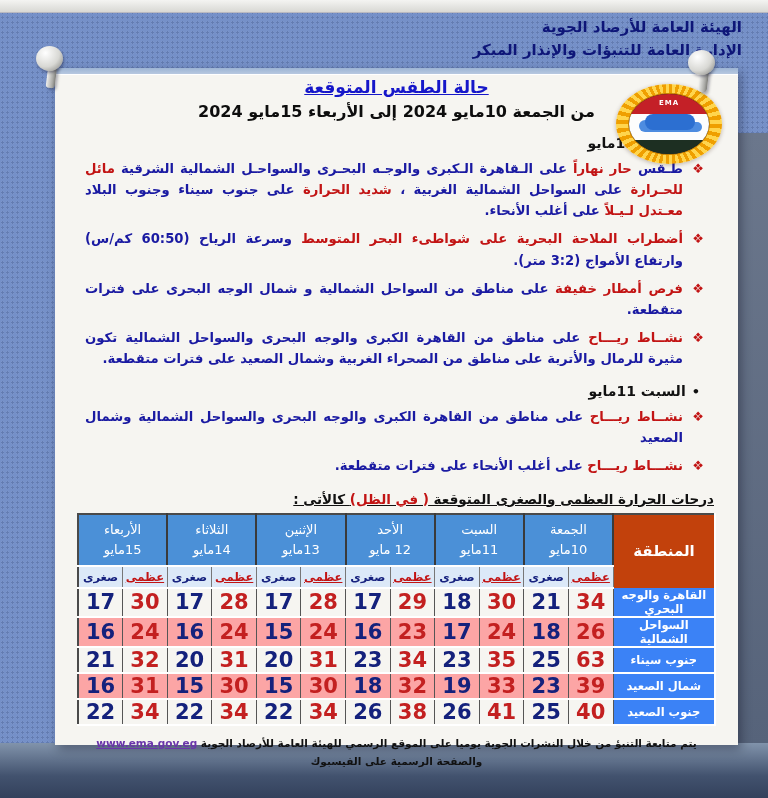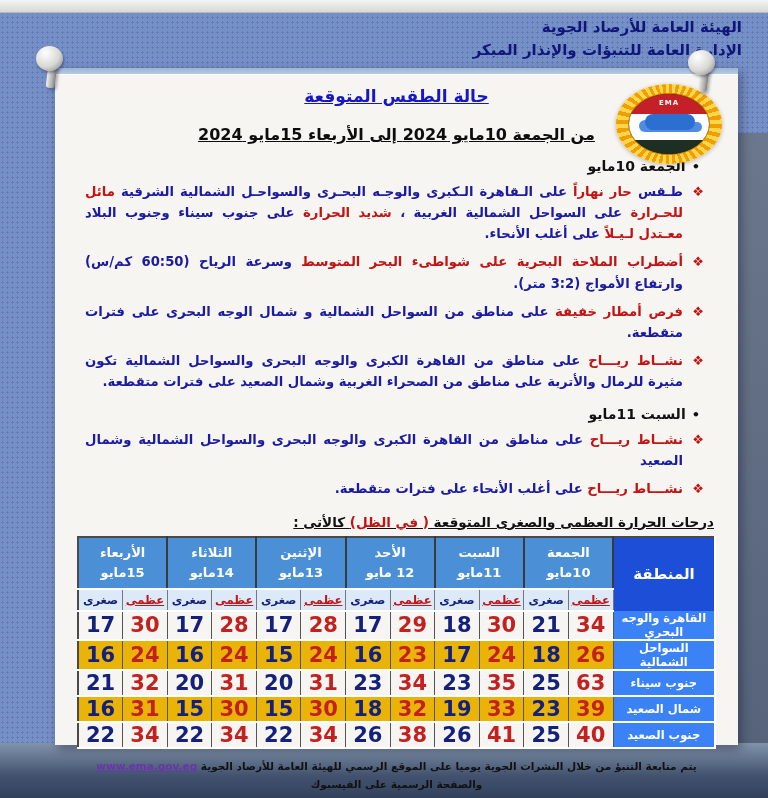--- a/index.html
+++ b/index.html
@@ -41,56 +41,56 @@
     box-shadow:0 1px 4px rgba(60,30,0,.3);}
   .logo .disc { position:absolute; left:12px; top:9px; width:82px; height:62px; border-radius:50%;
     background:#0f172a; overflow:hidden; border:1px solid #c98200; display:flex; flex-direction:column;}
   .logo .band-red { height:34%; background:#c42027; color:#fff; font-size:7px; font-weight:bold;
     text-align:center; line-height:2.6; letter-spacing:1px;}
   .logo .band-mid { height:42%; background:#fdfdfd; position:relative; }
   .logo .cloud { position:absolute; left:16px; top:0px; width:50px; height:16px; border-radius:10px;
     background:#2c6fd1; box-shadow:-8px 4px 0 -2px #4d8ce0, 10px 5px 0 -3px #4d8ce0;}
   .logo .band-dark { height:24%; background:#1d2f22; }
   
-  .doc-title { margin-top:11px; text-align:center; color:#1617c9; font-size:17px;
+  .doc-title { margin-top:2px; text-align:center; color:#1617c9; font-size:17px;
     font-weight:bold; text-decoration:underline; }
-  .doc-subtitle { margin-top:19px; text-align:center; color:#0d0d0d; font-size:16px;
-    font-weight:bold; text-decoration:underline; }
+  .doc-subtitle { margin-top:5px; text-align:center; color:#0d0d0d; font-size:16px;
+    font-weight:bold; }
   
   .sections { margin-top:10px; }
   .sec-heading { margin:14px 16px 0 0; color:#111; font-weight:bold; font-size:14px; }
   .sec-heading .dot { margin-left:6px; font-size:13px; }
   .w-item { position:relative; margin:7px 0 0 4px; padding-right:33px; padding-left:4px;
     font-size:13.2px; font-weight:bold; line-height:1.6; text-align:justify; }
   .w-item .marker { position:absolute; right:12px; top:1px; color:#c21414; font-size:13px; }
   .seg-red  { color:#c21414; }
   .seg-blue { color:#1a1aa2; }
   
   .tbl-intro { margin:14px 2px 6px 0; font-size:13.5px; font-weight:bold; color:#111;
     text-decoration:underline; }
   .tbl-intro .red { color:#c21414; }
   
   table.temps { width:100%; border-collapse:collapse; border:2px solid #4a4a4a;
     table-layout:fixed; }
   table.temps th, table.temps td { text-align:center; vertical-align:middle; }
-  th.day-cell { background:#4b90d7; color:#fff; font-size:13px; font-weight:bold;
+  th.day-cell { background:#4b90d7; color:#fff; font-size:13px; font-weight:normal;
     height:52px; line-height:1.5; border-right:2px solid #3a3a3a; border-bottom:2px solid #fff;}
-  th.region-head { background:#1d4ed8; color:#fff; font-size:15px; font-weight:bold;
+  th.region-head { background:#c2410c; color:#fff; font-size:15px; font-weight:bold;
     width:102px; border-right:2px solid #fff; }
   th.sub-cell { background:#dce9f8; font-size:11.5px; font-weight:bold; height:22px;
     border-right:1px solid #777; border-bottom:2px solid #fff;}
   th.sub-max { color:#c21414;text-decoration:underline; }
   th.sub-min { color:#16217e; }
   td.t-cell { font-size:21px; font-weight:bold; height:26px;
     border-right:1px solid #555; border-bottom:2px solid #fff; }
   td.t-max { color:#c32020; }
   td.t-min { color:#14217c; }
   td.region-cell { background:#3b82f6; color:#fff; font-size:11.5px; font-weight:bold;
     border-right:2px solid #fff; border-bottom:2px solid #fff; }
-  tr.stripe td.t-cell { background:#eab308; }
+  tr.stripe td.t-cell { background:#fca5a5; }
   tr.plain  td.t-cell { background:#f6f5f1; }
   
   .doc-footer { margin-top:8px; text-align:center; font-size:10.5px; font-weight:bold;
     color:#111; line-height:1.8; }
   .doc-footer .link1 { color:#6a35aa; text-decoration:underline; }
 </style>
 </head>
 <body>
 
 <div class="top-strip"></div>

